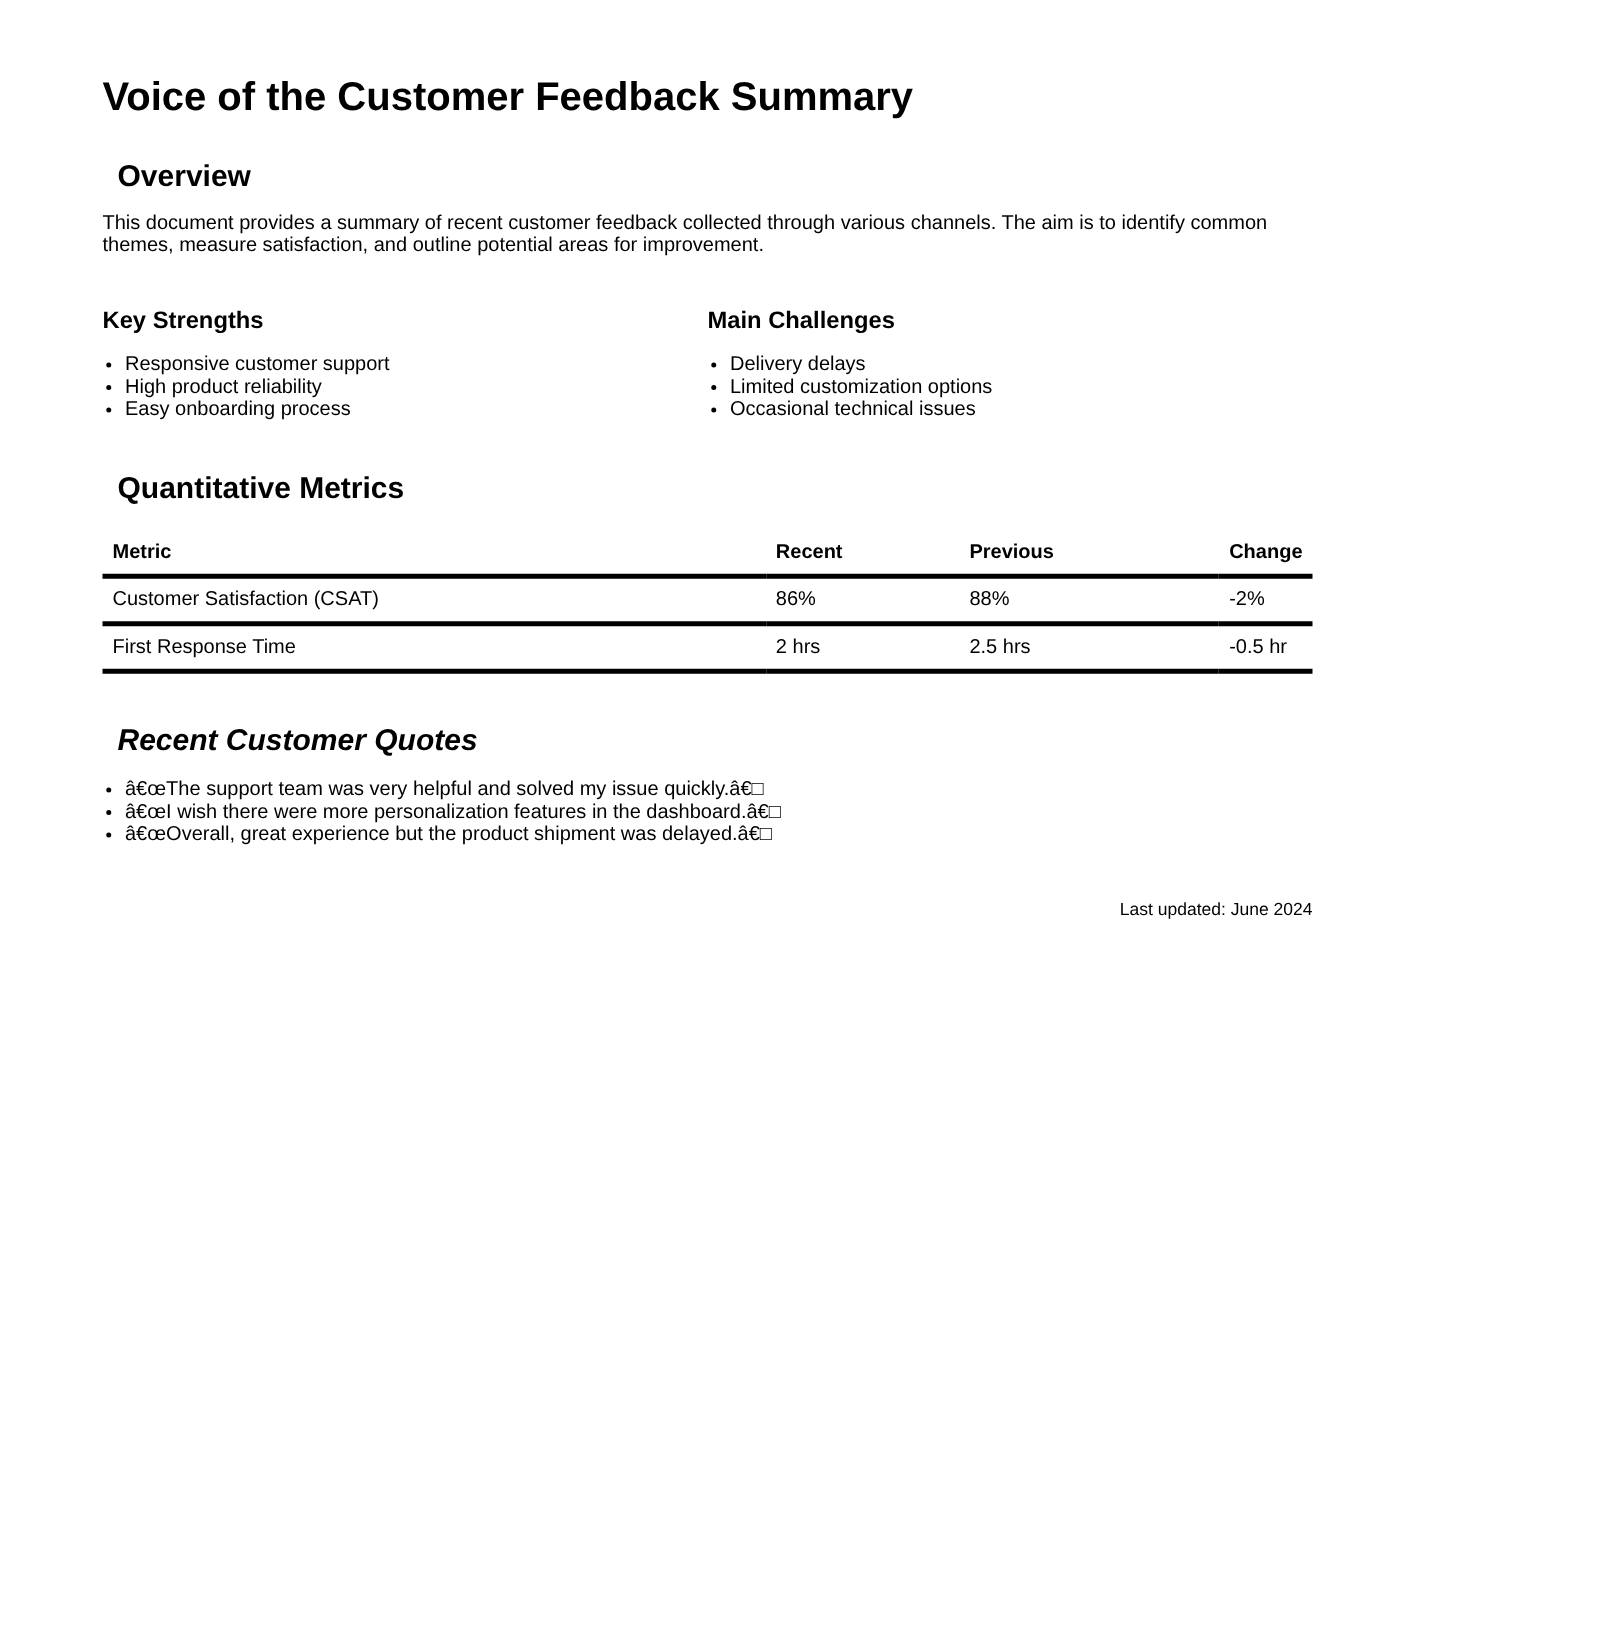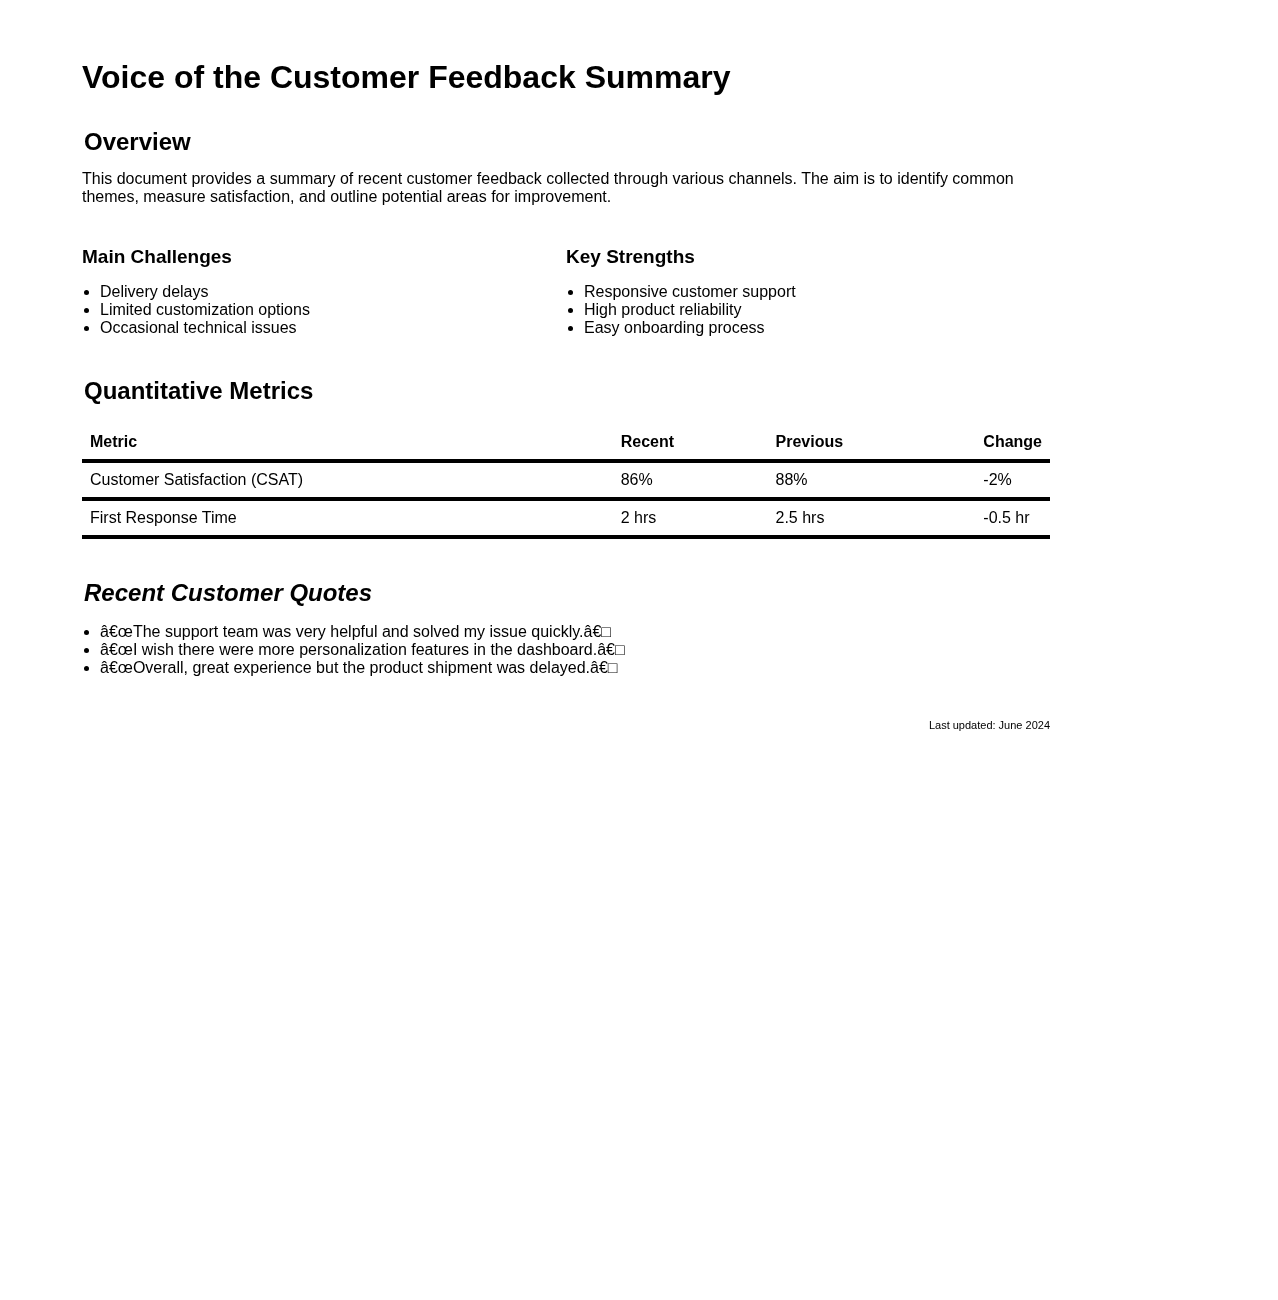--- a/index.html
+++ b/index.html
@@ -18,21 +18,21 @@
     h1 {
       font-size: 32px;
       font-weight: bold;
       margin: 0;
       padding-top: 59px;
       line-height: 37px;
     }
     h2 {
       font-size: 24px;
       font-weight: bold;
-      margin: 2px;
+      margin: 12px;
       line-height: 28px;
     }
     h3 {
       font-size: 19px;
       font-weight: bold;
       margin: 0;
       line-height: 22px;
     }
     .overview-title { margin-top: 32px; }
     .overview-text { margin: 14px 0 0 0; line-height: 18px; }
@@ -62,49 +62,49 @@
     th { font-weight: bold; }
     td { padding-top: 8px; padding-bottom: 8px; }
     .c1 { width: 571px; }
     .c2 { width: 150px; }
     .c3 { width: 208px; }
     .quotes-title { margin-top: 40px; font-style: italic; }
     .quotes { margin-top: 16px; }
     .footer {
       text-align: right;
       margin-top: 42px;
-      font-size: 11px;
+      font-size: 14px;
     }
   </style>
 </head>
 <body>
 
 <div class="page">
   <h1>Voice of the Customer Feedback Summary</h1>
 
   <section>
     <h2 class="overview-title">Overview</h2>
     <p class="overview-text">This document provides a summary of recent customer feedback collected through various channels. The aim is to identify common themes, measure satisfaction, and outline potential areas for improvement.</p>
   </section>
 
   <div class="cols">
     <div class="col">
+      <h3>Key Strengths</h3>
+      <ul>
+        <li>Responsive customer support</li>
+        <li>High product reliability</li>
+        <li>Easy onboarding process</li>
+      </ul>
+    </div>
+    <div class="col">
       <h3>Main Challenges</h3>
       <ul>
         <li>Delivery delays</li>
         <li>Limited customization options</li>
         <li>Occasional technical issues</li>
-      </ul>
-    </div>
-    <div class="col">
-      <h3>Key Strengths</h3>
-      <ul>
-        <li>Responsive customer support</li>
-        <li>High product reliability</li>
-        <li>Easy onboarding process</li>
       </ul>
     </div>
   </div>
 
   <section>
     <h2 class="metrics-title">Quantitative Metrics</h2>
     <table>
       <thead>
         <tr>
           <th class="c1">Metric</th>

